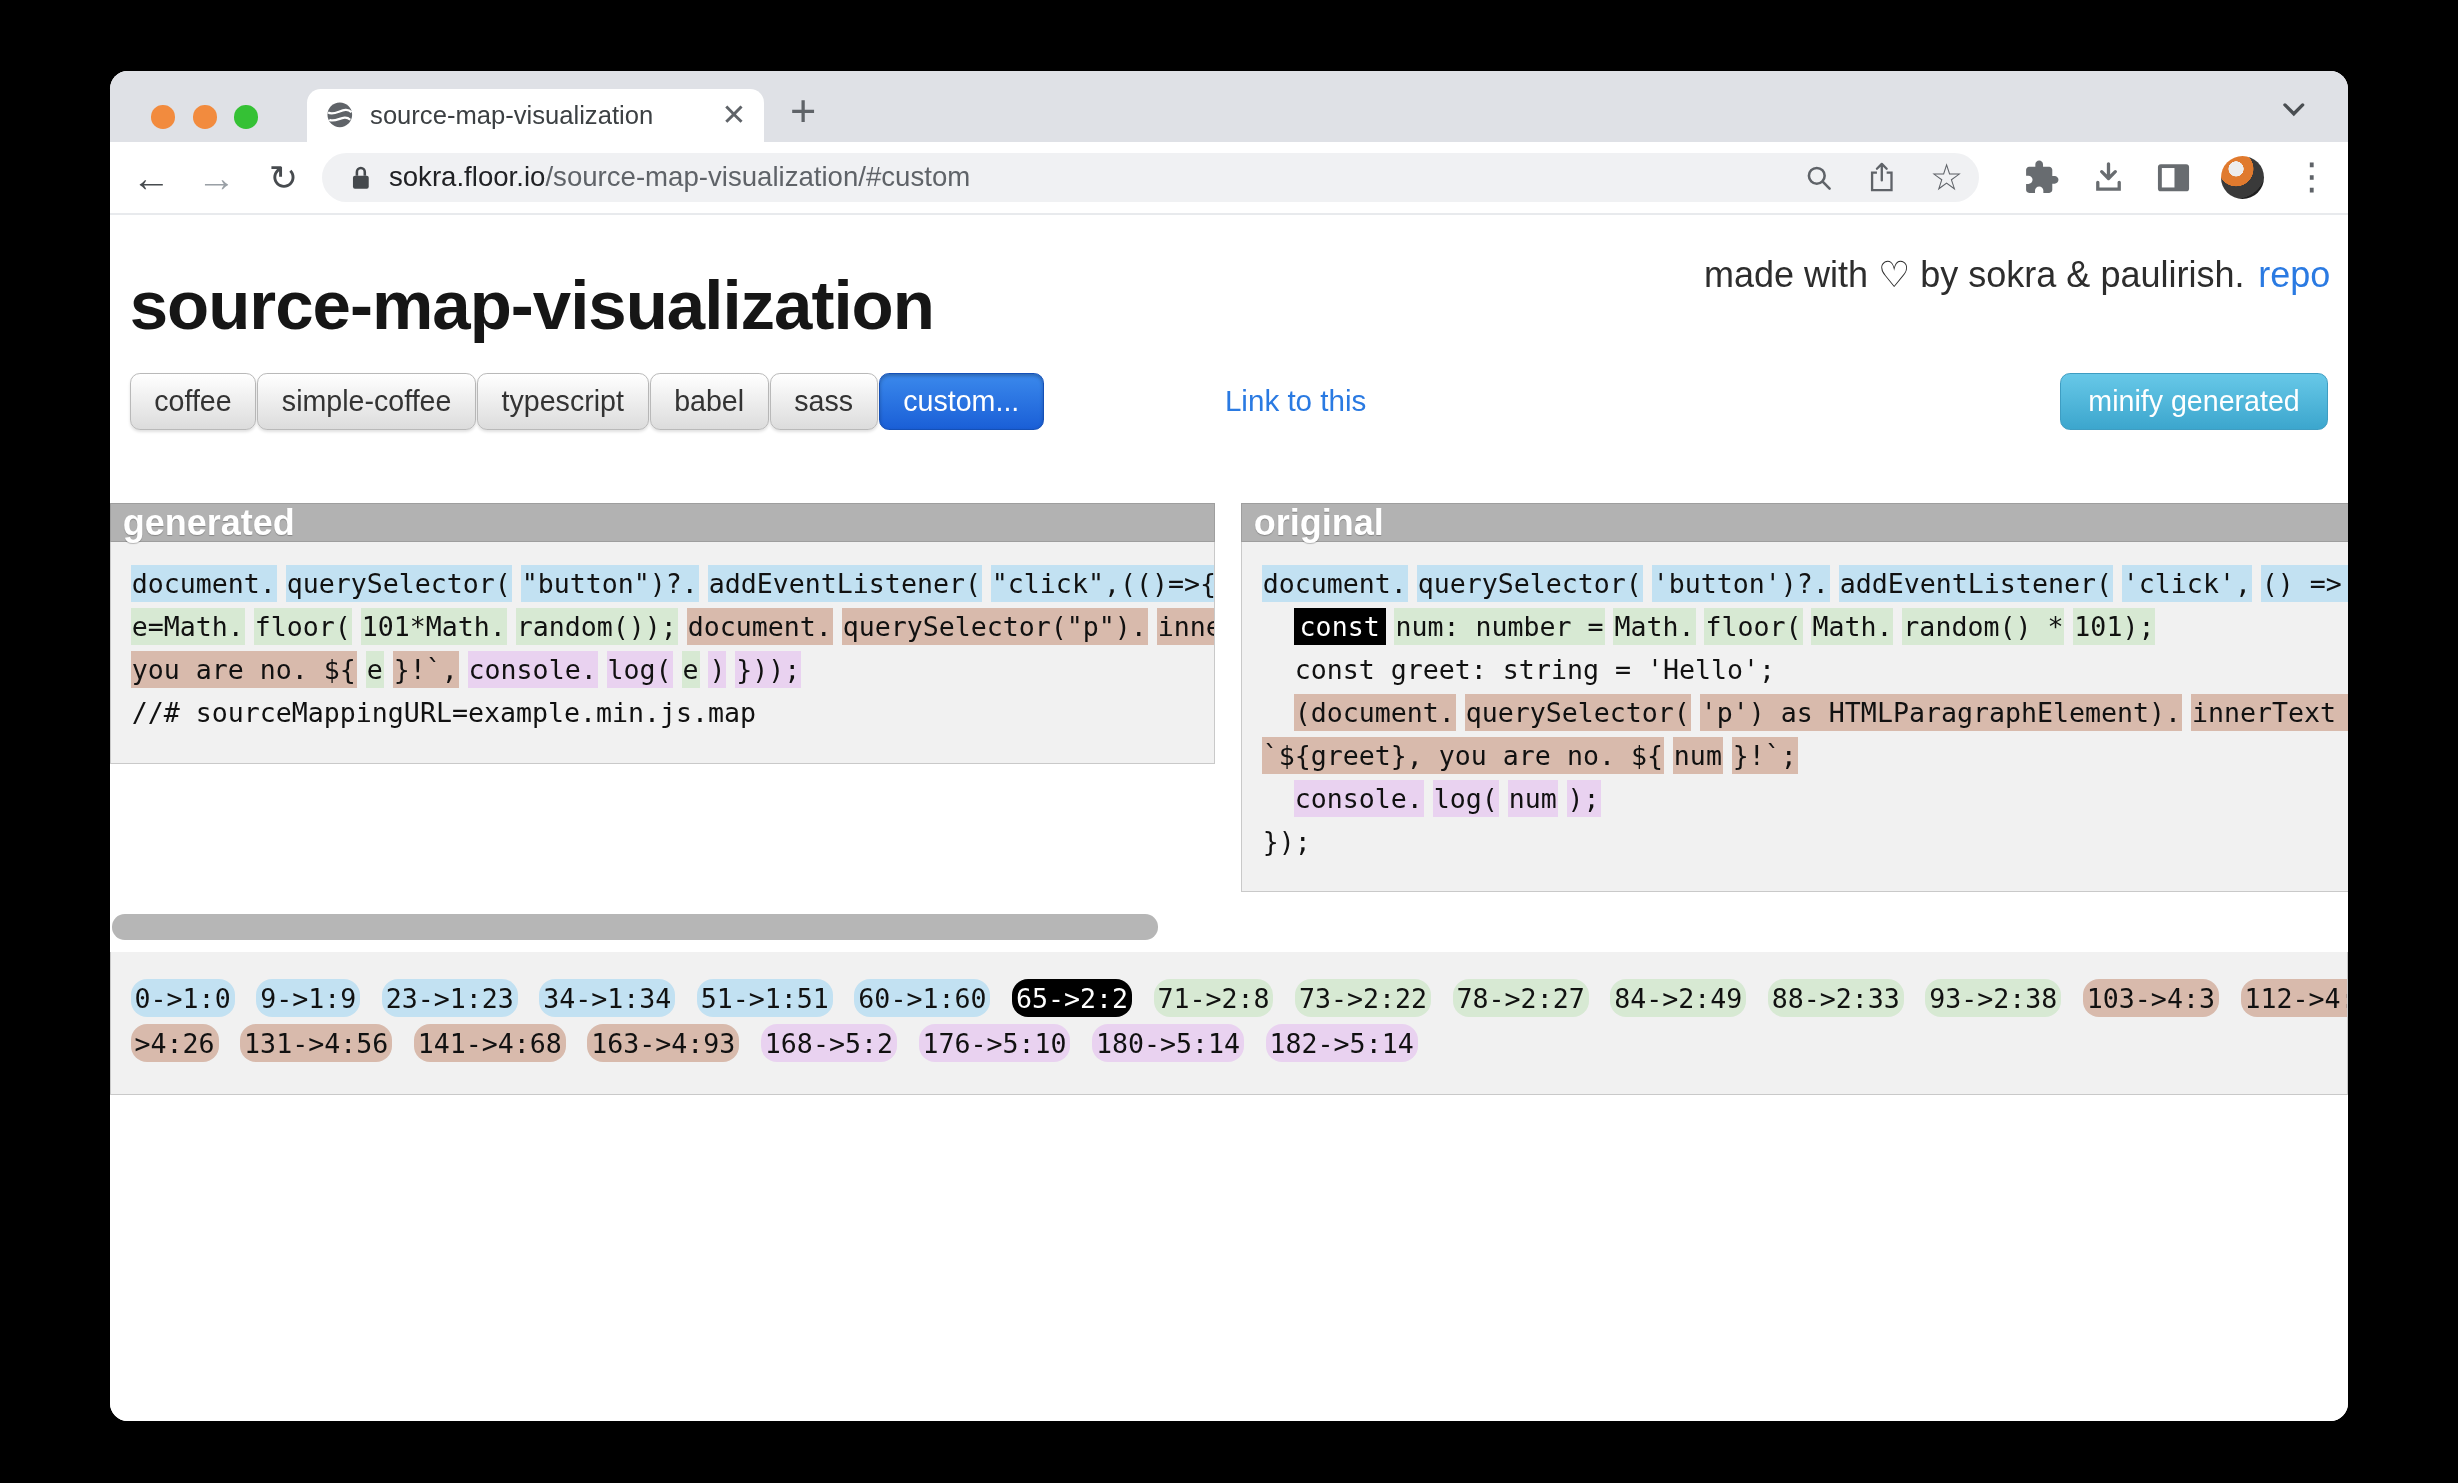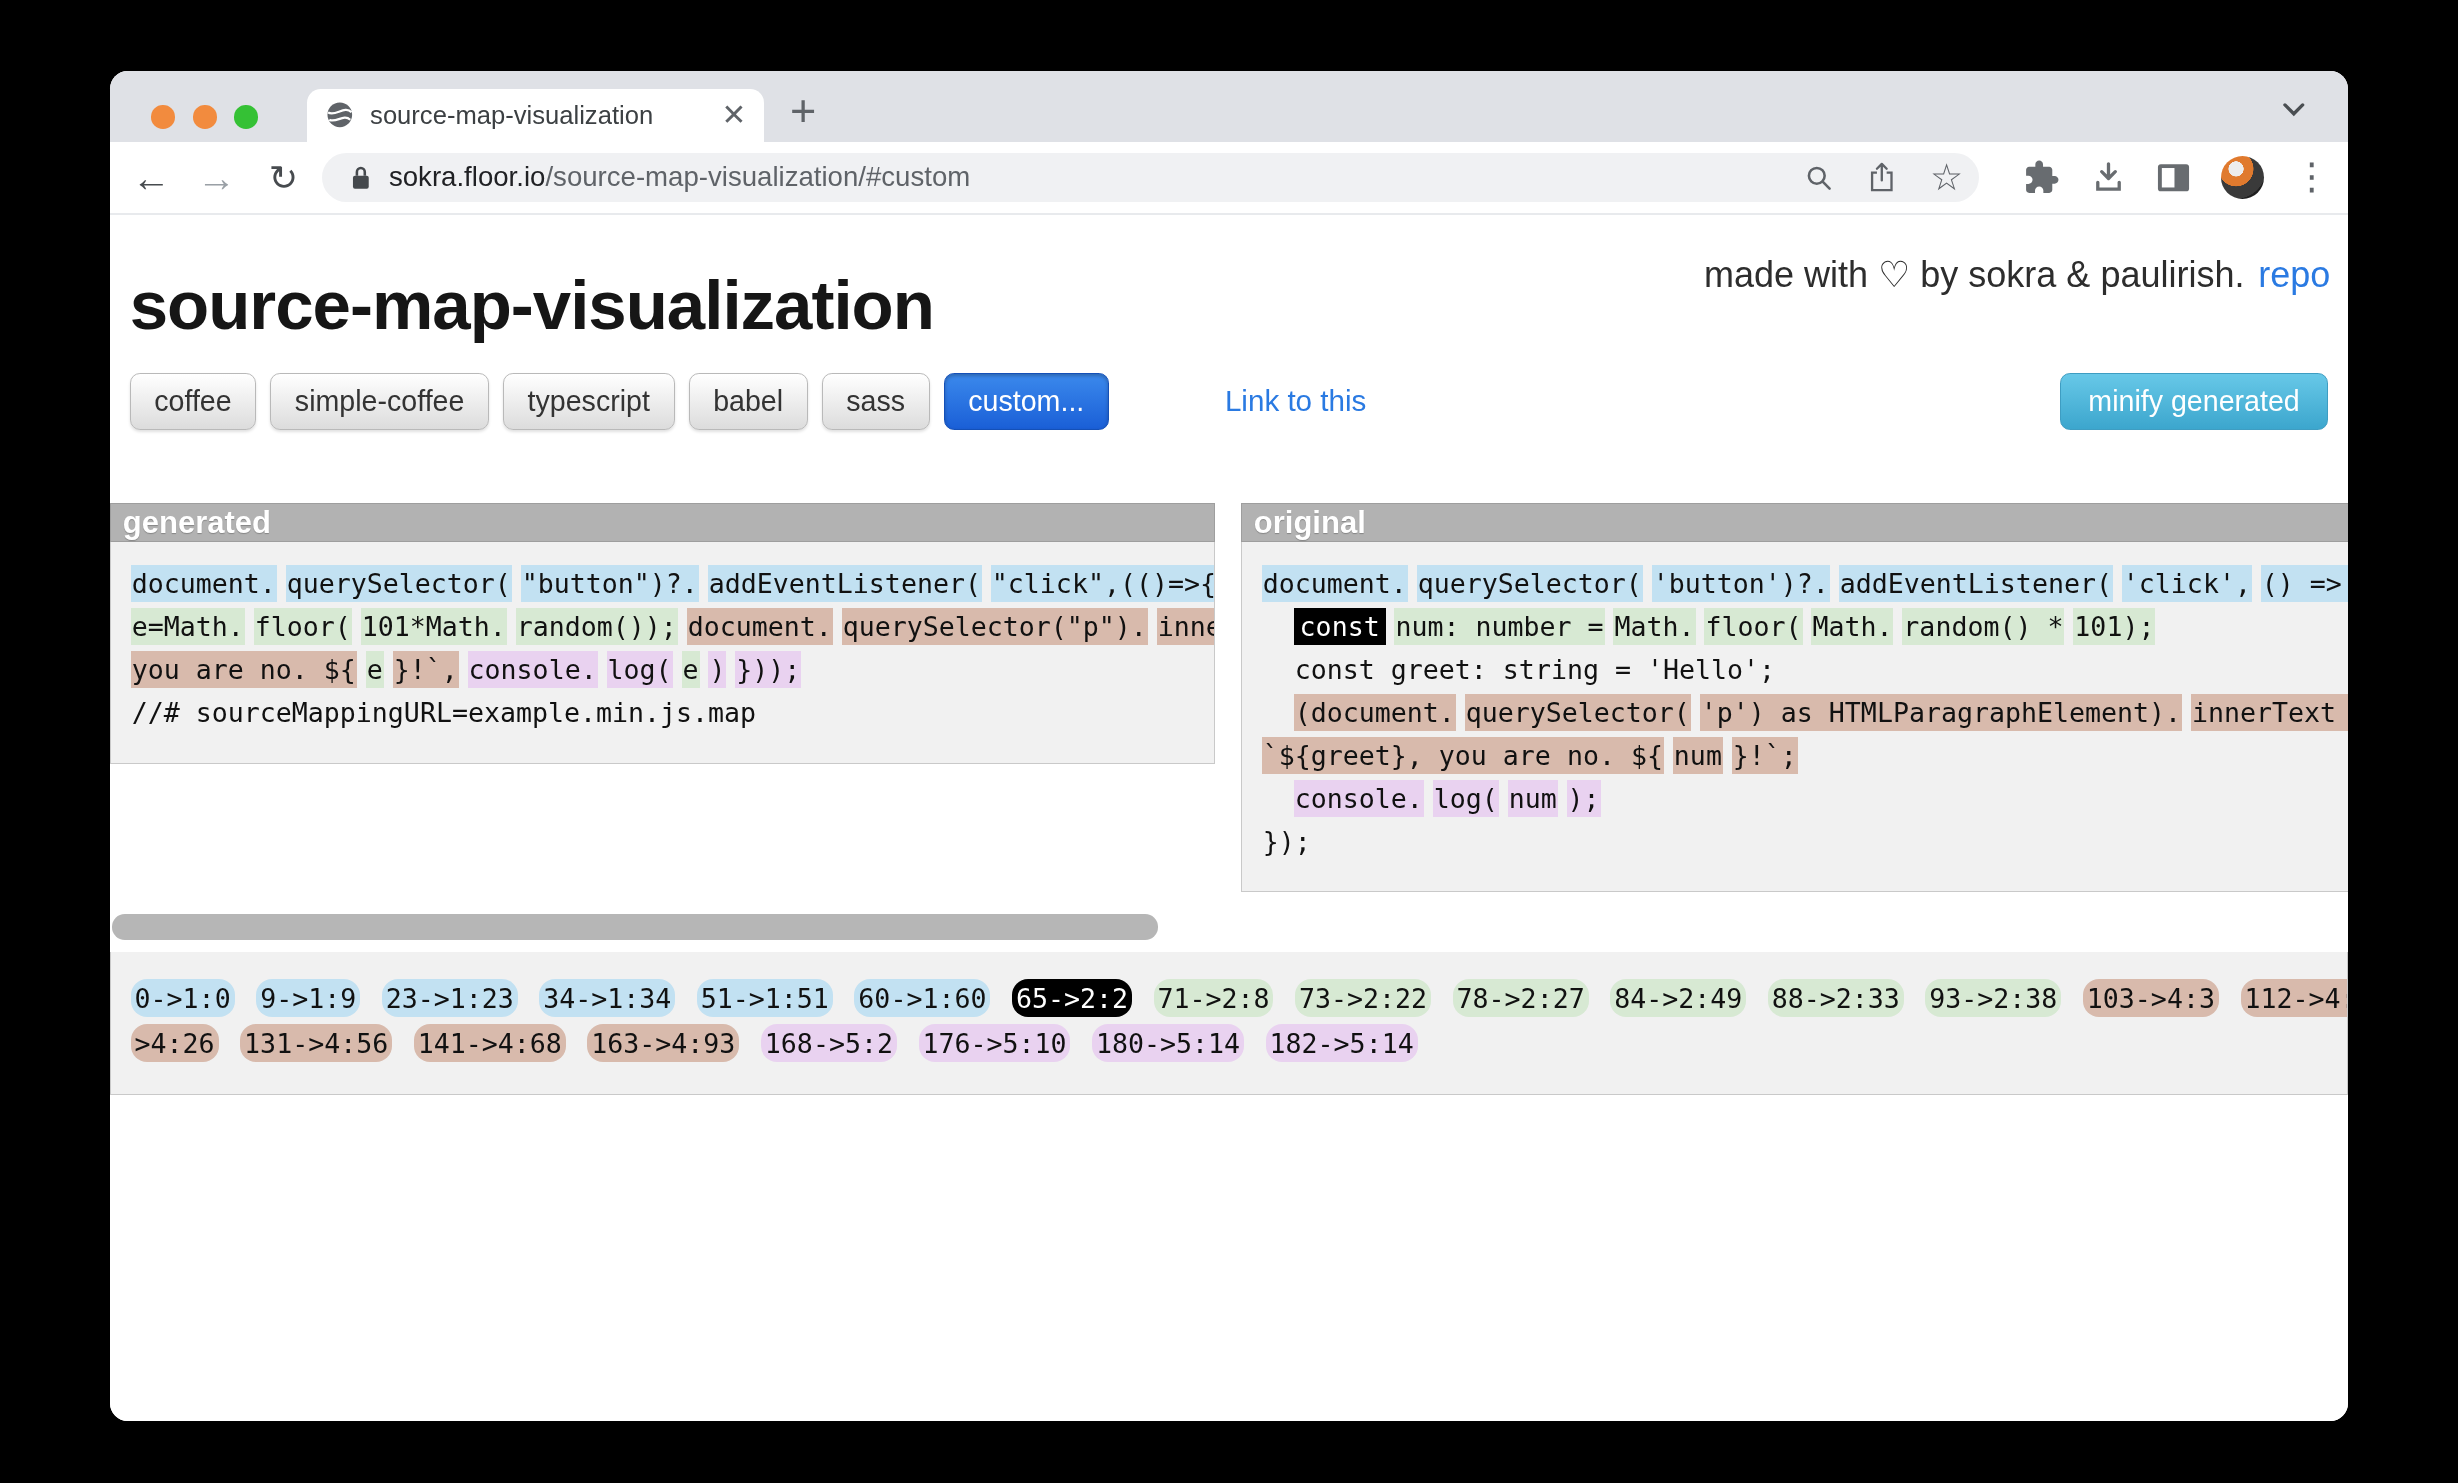--- a/index.html
+++ b/index.html
@@ -31,34 +31,34 @@
   .avatar{width:43px;height:43px;border-radius:50%;
           background:radial-gradient(circle at 38% 28%,#e9e9e9 0 16%,#e8raise 0),
                      radial-gradient(circle at 60% 70%,#2c2c2c 0 45%,#e07a2e 46% 75%,#9aa0a6 76%);}
   .dots{font-size:37px;color:#5f6368;line-height:0.6;letter-spacing:0;}
   
   .page{position:absolute;left:0;top:144px;width:100%;height:1206px;background:#fff;}
   .credit{position:absolute;top:39px;right:17.7px;font-size:36px;color:#2d2d2d;}
   .credit a{color:#2a7ae2;text-decoration:none;margin-left:13.8px;}
   .pagetitle{position:absolute;left:19.7px;top:51px;font-size:69px;font-weight:700;color:#161616;
              letter-spacing:-1px;}
-  .btnrow{position:absolute;left:19.7px;top:158px;display:flex;align-items:center;gap:14px;}
+  .btnrow{position:absolute;left:19.7px;top:158px;display:flex;align-items:center;gap:1px;}
   .preset{font-family:"Liberation Sans",sans-serif;font-size:28.6px;color:#333;height:57px;padding:0 23.6px;
           border:1px solid #b9b9b9;border-radius:9.9px;background:linear-gradient(#ffffff,#dcdcdc);
           box-shadow:0 2px 3px rgba(0,0,0,0.12);}
   .preset.active{background:linear-gradient(#3b89ec,#1a5fd7);border-color:#1450b8;color:#fff;
           box-shadow:inset 0 2px 3.9px rgba(0,0,0,0.25);}
   .linkto{font-size:29.6px;color:#2a7ae2;text-decoration:none;margin-left:9.9px;}
   .minify{position:absolute;right:19.7px;top:158px;height:57px;padding:0 27.6px;font-size:28.6px;color:#fff;
           border:1px solid #3e9dc2;border-radius:9.9px;background:linear-gradient(#67c8e8,#3ca6cd);
           font-family:"Liberation Sans",sans-serif;}
   
   .panel{position:absolute;box-sizing:border-box;}
   .panel-head{height:39px;background:#b2b2b2;border:1px solid #9e9e9e;box-sizing:border-box;
-              color:#fff;font-size:31px;font-weight:700;line-height:37px;padding-left:11.8px;
+              color:#fff;font-size:36px;font-weight:700;line-height:37px;padding-left:11.8px;
               text-shadow:0 1px 1px rgba(0,0,0,0.25);}
   .panel-body{background:#f1f1f1;border:1px solid #c9c9c9;border-top:none;box-sizing:border-box;
               overflow:hidden;}
   .panel-gen{left:0;top:288px;width:1105px;}
   .panel-gen .panel-body{height:222px;padding:19.7px 0 0 19.7px;}
   .panel-orig{left:1131px;top:288px;width:1267px;}
   .panel-orig .panel-body{height:350px;padding:19.7px 0 0 19.7px;}
   .panel-map{left:0;top:737px;width:2238px;}
   .panel-map .panel-body{height:143px;padding:23.6px 0 0 19.7px;}
   .code-line{font-family:"DejaVu Sans Mono",monospace;font-size:26.6px;line-height:43px;

